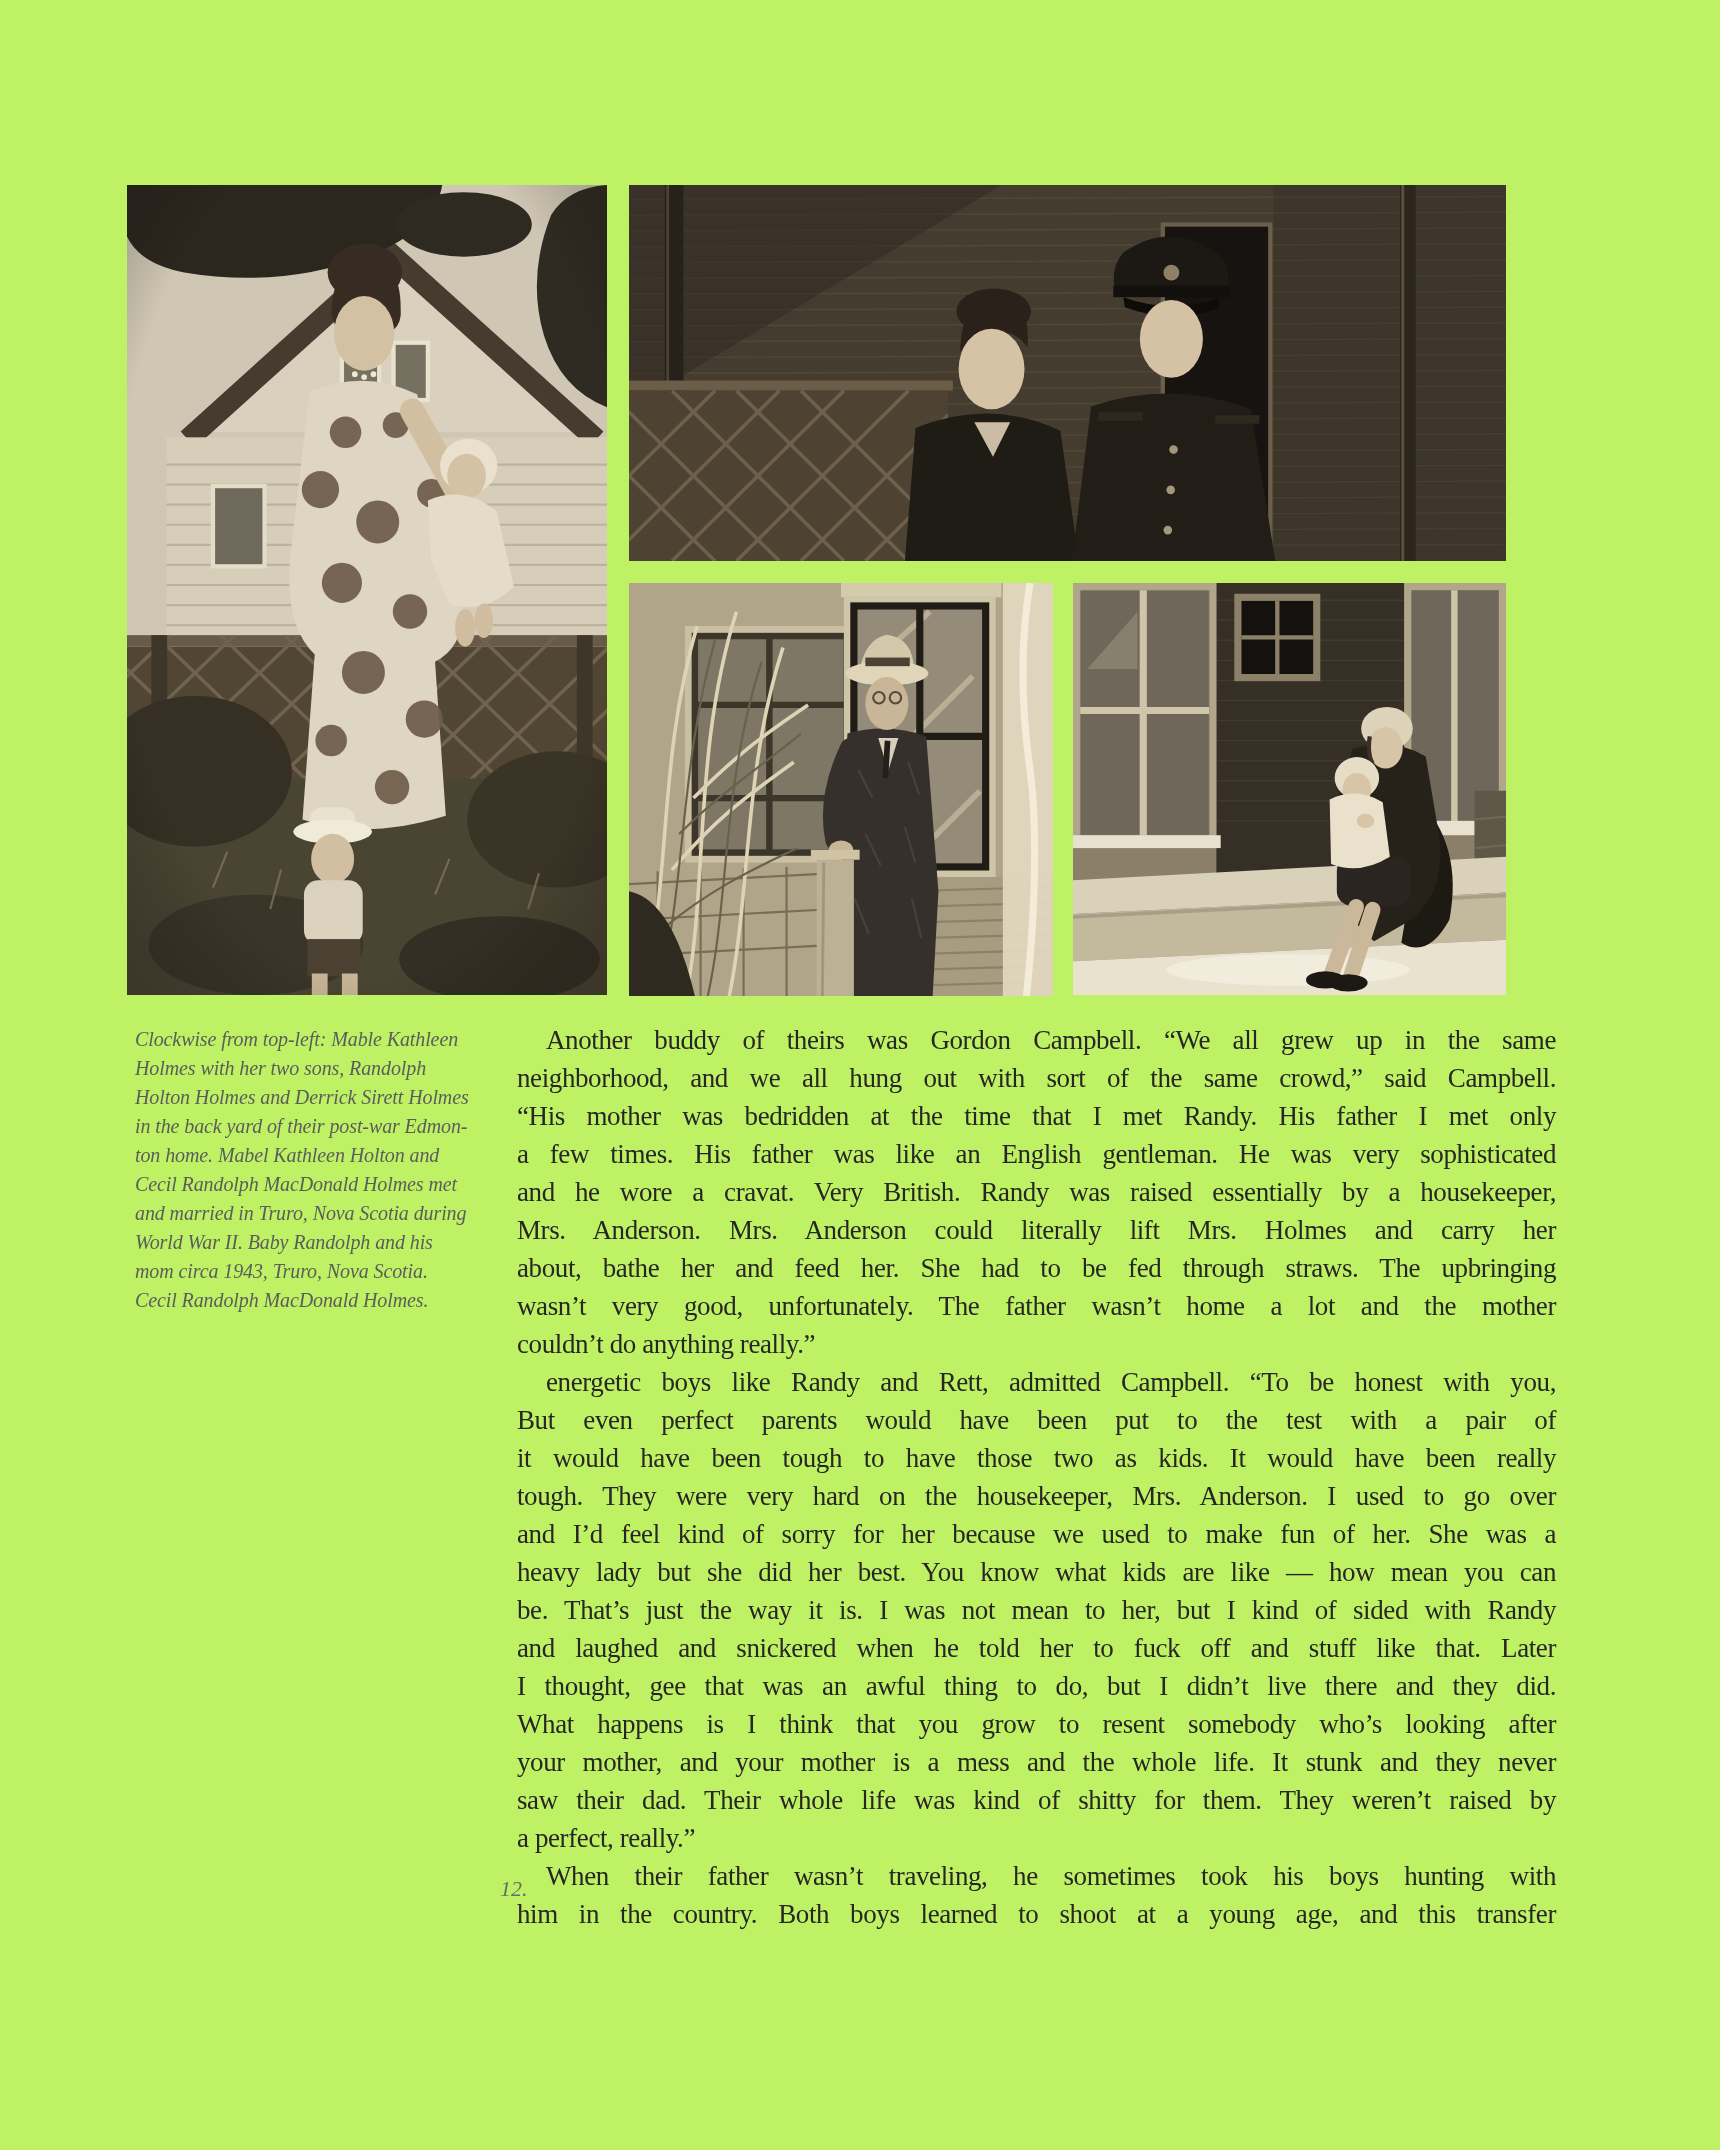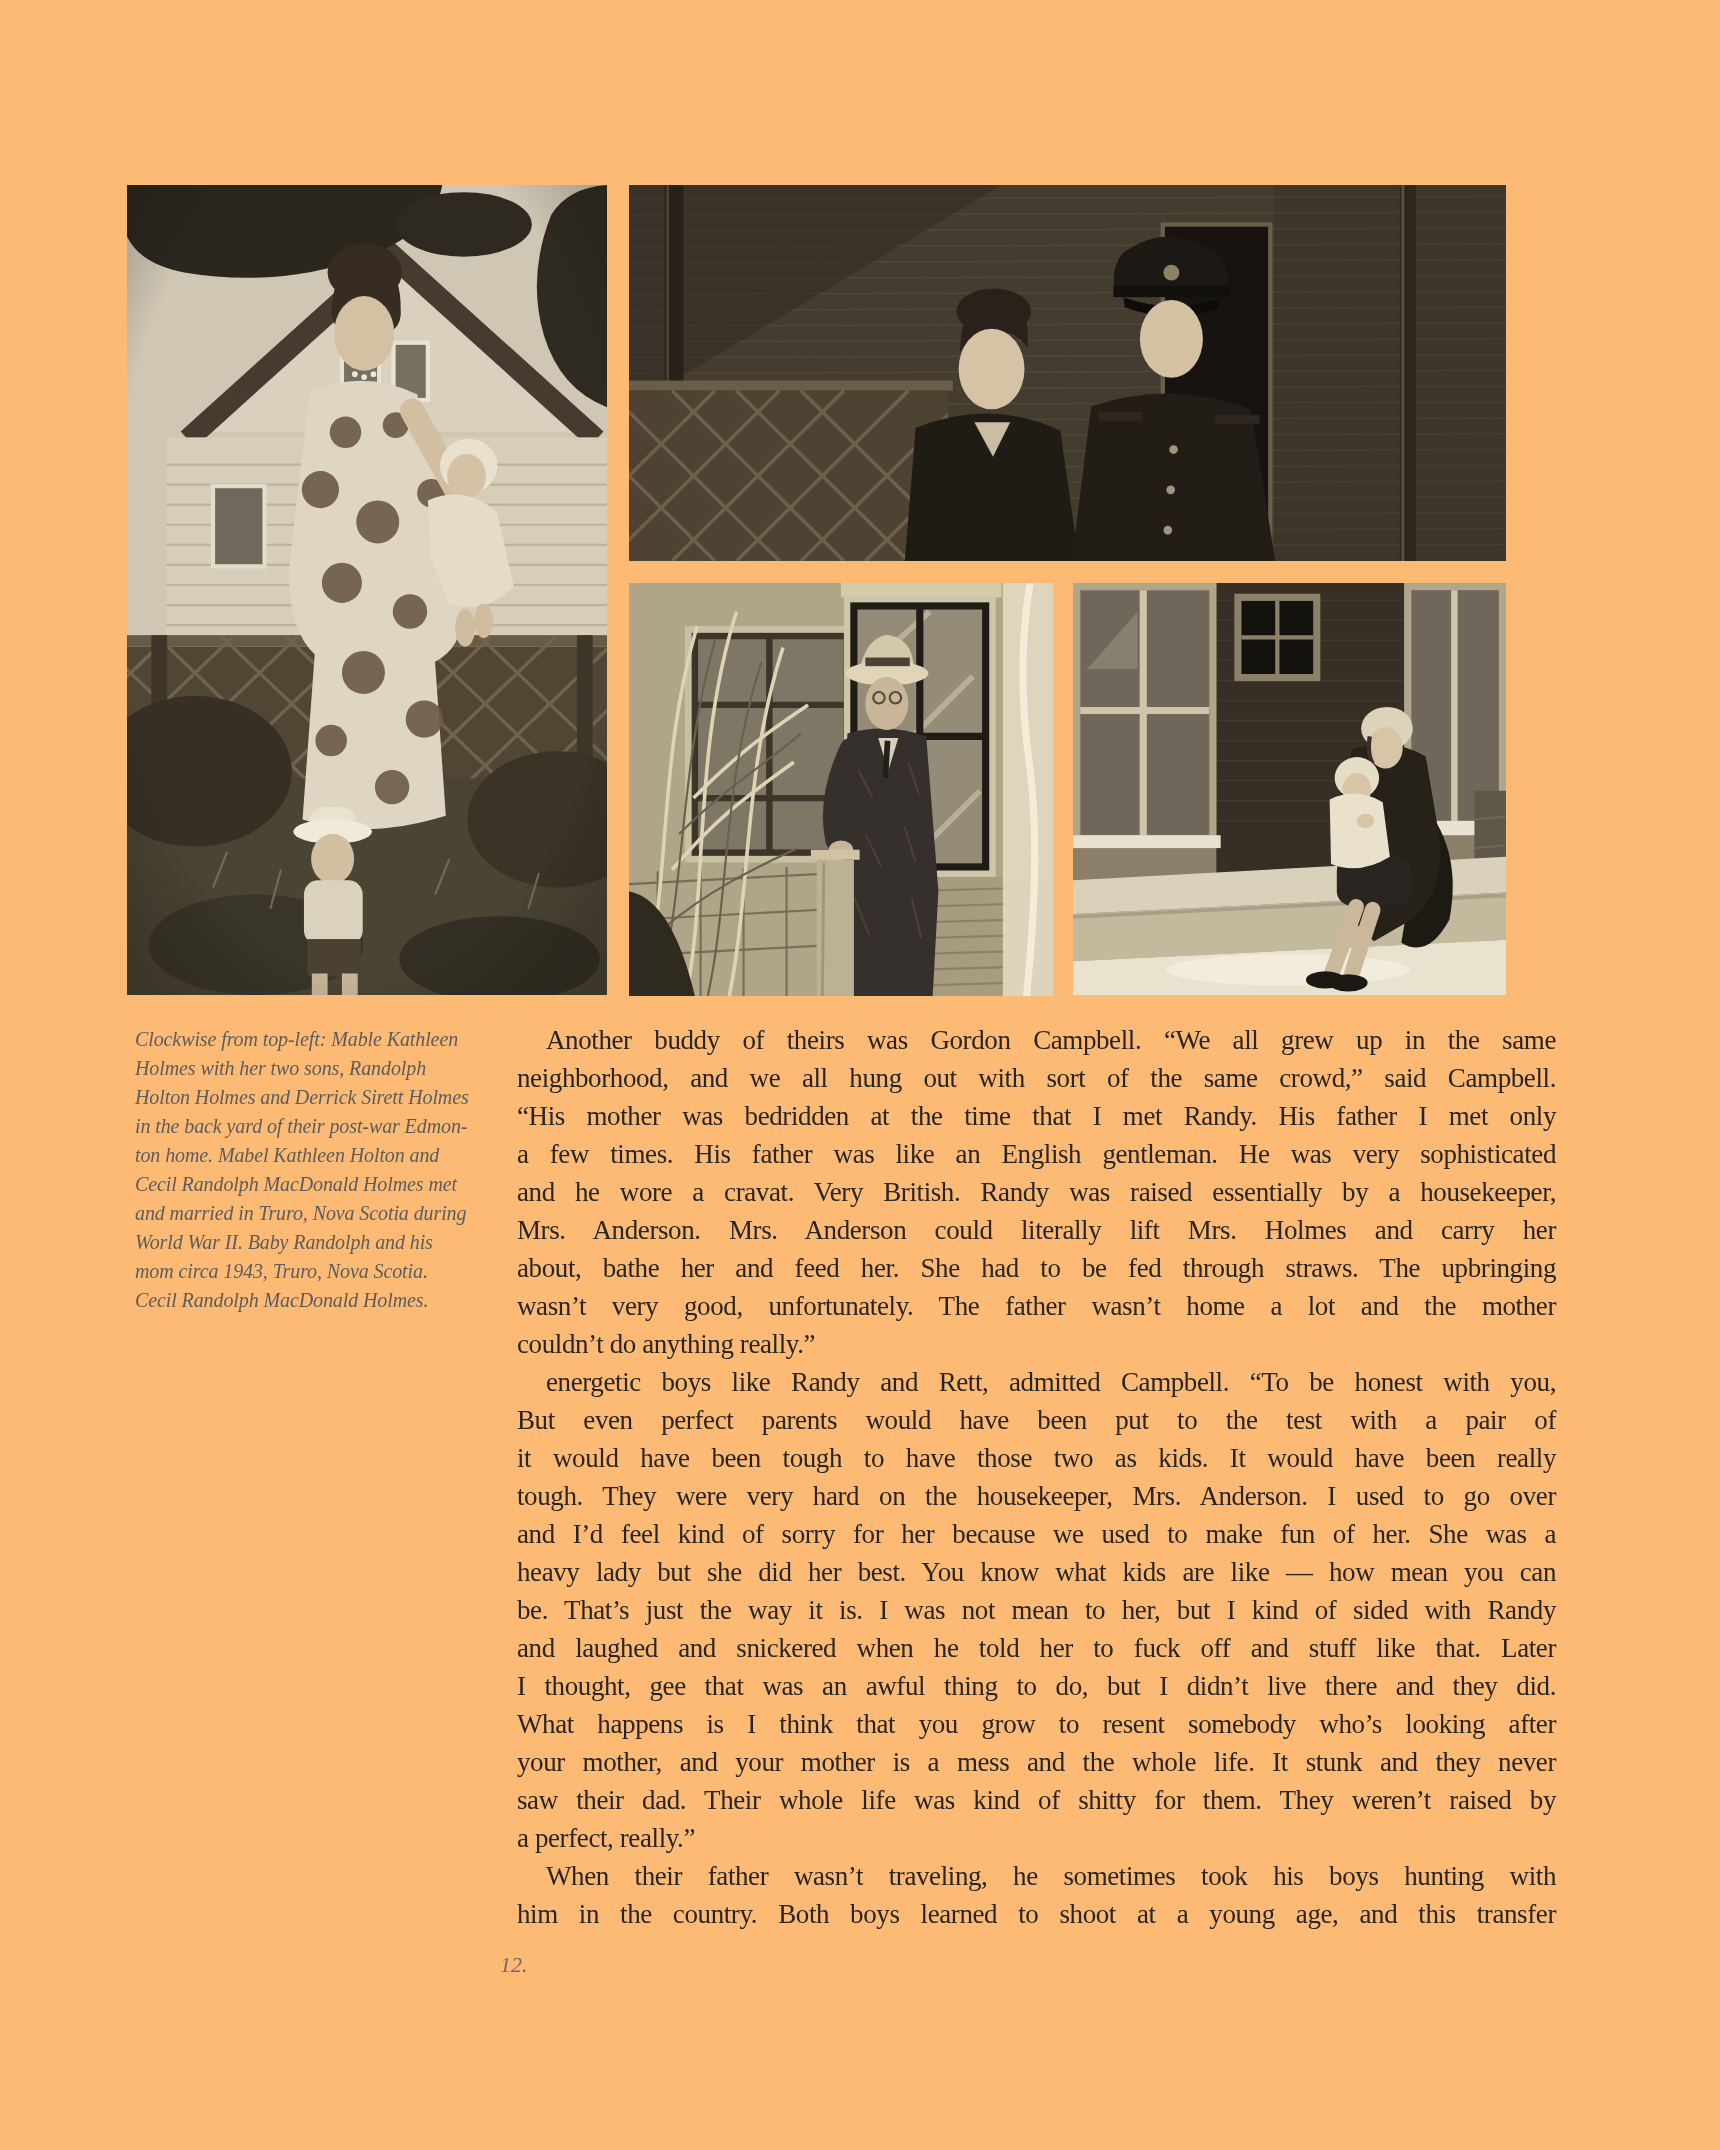--- a/index.html
+++ b/index.html
@@ -1,33 +1,33 @@
 <!DOCTYPE html>
 <html style="font-size:11.5px"><head>
 <meta charset="utf-8">
 <style>
   html,body{margin:0;padding:0;background:#ffffff;}
-  .page{position:relative;width:1721px;height:2151px;background:#fdba74;
+  .page{position:relative;width:1721px;height:2151px;background:#bef264;
         font-family:"Liberation Serif",serif;overflow:hidden;}
   figure.photo{position:absolute;margin:0;overflow:hidden;background:#b9af9c;}
   figure.photo svg{display:block;width:100%;height:100%;}
   .photo-1{left:127px;top:185px;width:480px;height:810px;}
   .photo-2{left:629px;top:185px;width:877px;height:376px;}
   .photo-3{left:629px;top:583px;width:424px;height:413px;}
   .photo-4{left:1073px;top:583px;width:433px;height:412px;}
   .caption{position:absolute;left:135px;top:1025px;width:353px;
            font-style:italic;font-size:20px;color:#5c5c5c;letter-spacing:-0.1px;}
   .cap-line{height:29px;line-height:29px;white-space:nowrap;}
   .body-text{position:absolute;left:493px;top:1021px;width:1039px;
              font-size:27px;color:#282624;letter-spacing:-0.4px;margin-left:24px;}
   .line{height:38px;line-height:38px;white-space:nowrap;
         text-align:justify;text-align-last:justify;}
   .para.closed .line:last-child{text-align-last:left;}
   .para .line:first-child{text-indent:29px;}
-  .folio{position:absolute;left:500px;top:1952px;font-style:italic;
+  .folio{position:absolute;left:500px;top:1876px;font-style:italic;
          font-size:22px;color:#6b6b6b;}
 </style>
 </head>
 <body>
 
 <div class="page">
 
   <figure class="photo photo-1" aria-label="Mable Kathleen Holmes holding baby Derrick with young Randolph in a sailor hat, in the back yard of their post-war Edmonton home">
     <svg viewBox="0 0 670 1130" preserveAspectRatio="none">
       <defs>

